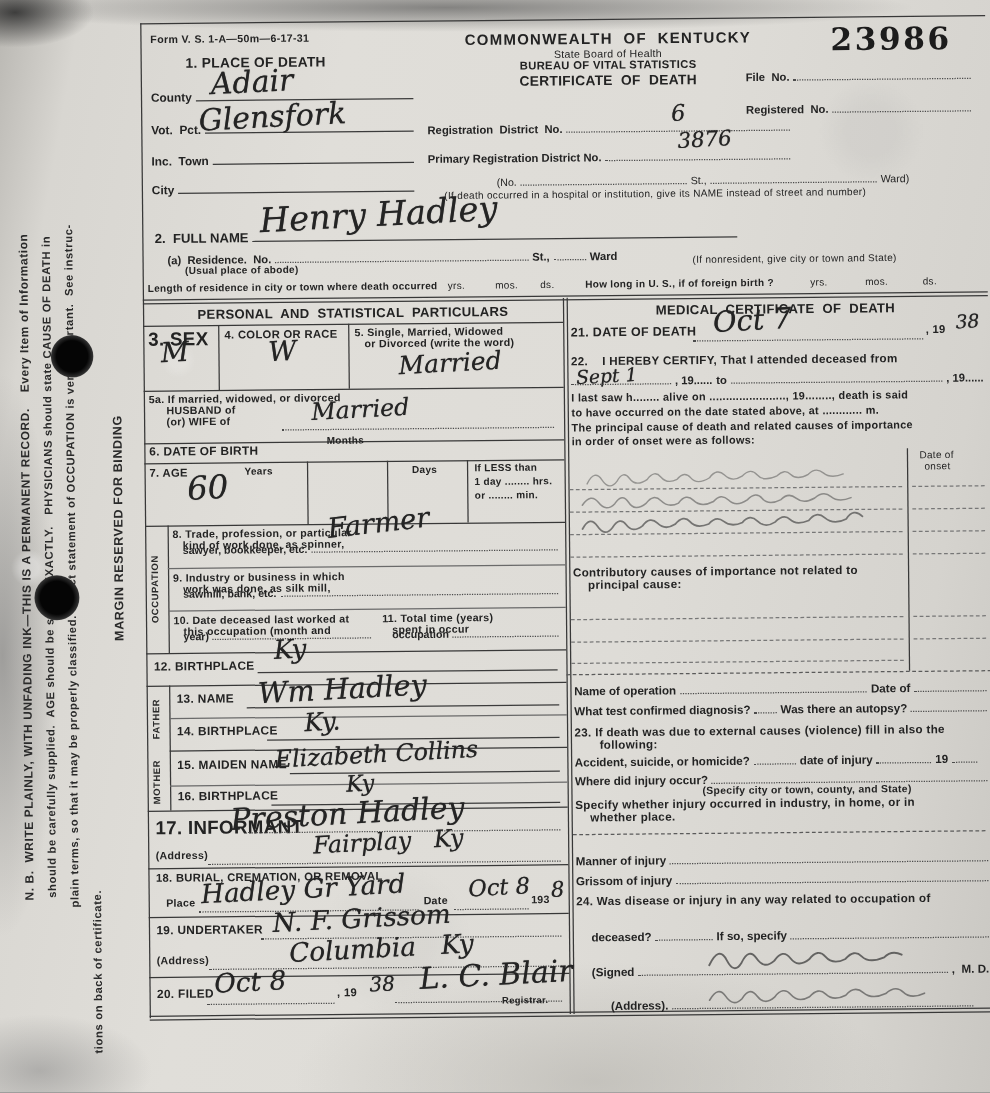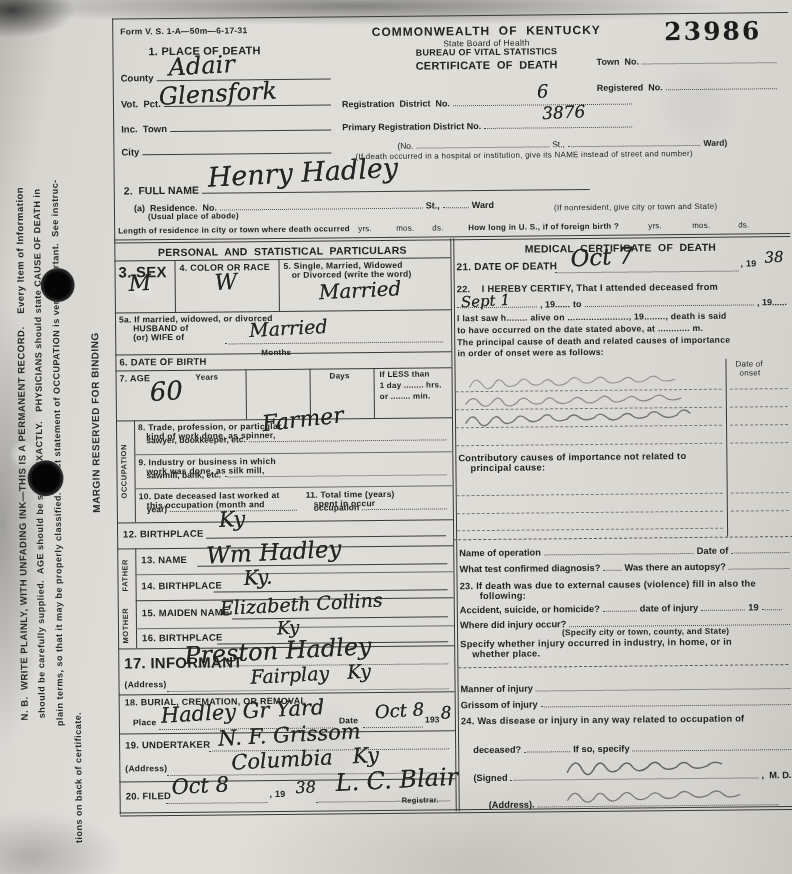--- a/index.html
+++ b/index.html
@@ -91,21 +91,21 @@
   </div>
 
   <div class="print ctr" style="left:340px;top:26px;width:300px;font-size:12px;letter-spacing:1px;">COMMONWEALTH  OF  KENTUCKY</div>
   <div class="print ctr" style="left:340px;top:40px;width:300px;font-size:8.5px;font-weight:400;">State Board of Health</div>
   <div class="print ctr" style="left:340px;top:49px;width:300px;font-size:9px;">BUREAU OF VITAL STATISTICS</div>
   <div class="print ctr" style="left:340px;top:61px;width:300px;font-size:11px;">CERTIFICATE  OF  DEATH</div>
 
   <div class="print serial" style="left:668px;top:22px;font-size:25px;letter-spacing:2px;">23986</div>
 
   <div class="row" style="left:600px;top:58px;width:180px;font-size:9px;">
-    <span class="lb">Town  No.</span>
+    <span class="lb">File  No.</span>
     <span class="fill"></span>
   </div>
   <div class="row" style="left:600px;top:84px;width:180px;font-size:9px;">
     <span class="lb">Registered  No.</span>
     <span class="fill"></span>
   </div>
 
   <div class="row" style="left:345px;top:98px;width:290px;font-size:9px;">
     <span class="lb">Registration  District  No.</span>
     <span class="fill"></span>
@@ -116,21 +116,21 @@
     <span class="lb">Primary Registration District No.</span>
     <span class="fill"></span>
   </div>
   <div class="script" style="left:545px;top:106px;font-size:17px;">3876</div>
 
   <div class="row" style="left:400px;top:141px;width:330px;font-size:8.5px;font-weight:400;">
     <span class="lb" style="font-weight:400">(No.</span>
     <span class="fill"></span>
     <span class="lb" style="font-weight:400">St.,</span>
     <span class="fill"></span>
-    <span class="lb" style="font-weight:700">Ward)</span>
+    <span class="lb" style="font-weight:400">Ward)</span>
   </div>
   <div class="print" style="left:358px;top:153px;font-size:8px;font-weight:400;">(If death occurred in a hospital or institution, give its NAME instead of street and number)</div>
 
   <div class="row" style="left:126px;top:182px;width:466px;font-size:10.5px;">
     <span class="lb">2.  FULL NAME</span>
     <span class="fill sol"></span>
   </div>
   <div class="script" style="left:210px;top:158px;font-size:27px;">Henry Hadley</div>
 
   <div class="row" style="left:136px;top:200px;width:360px;font-size:9px;">

